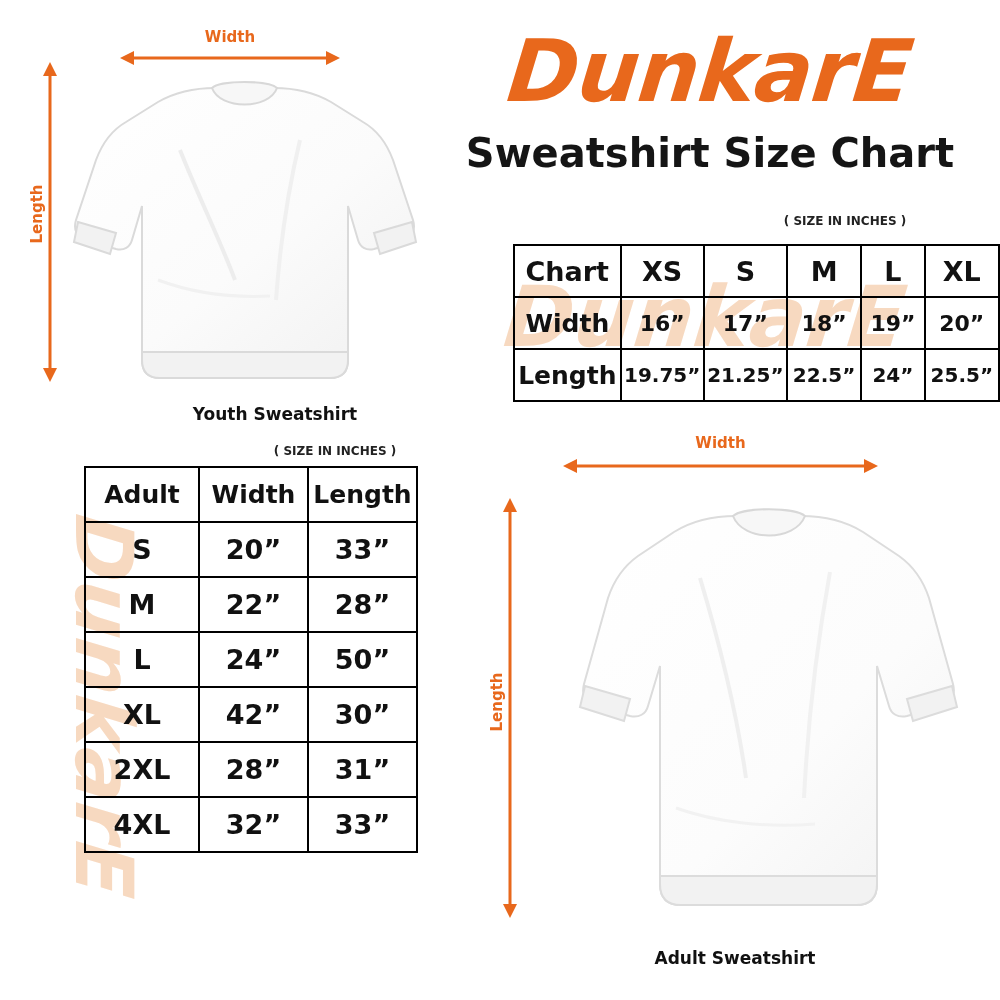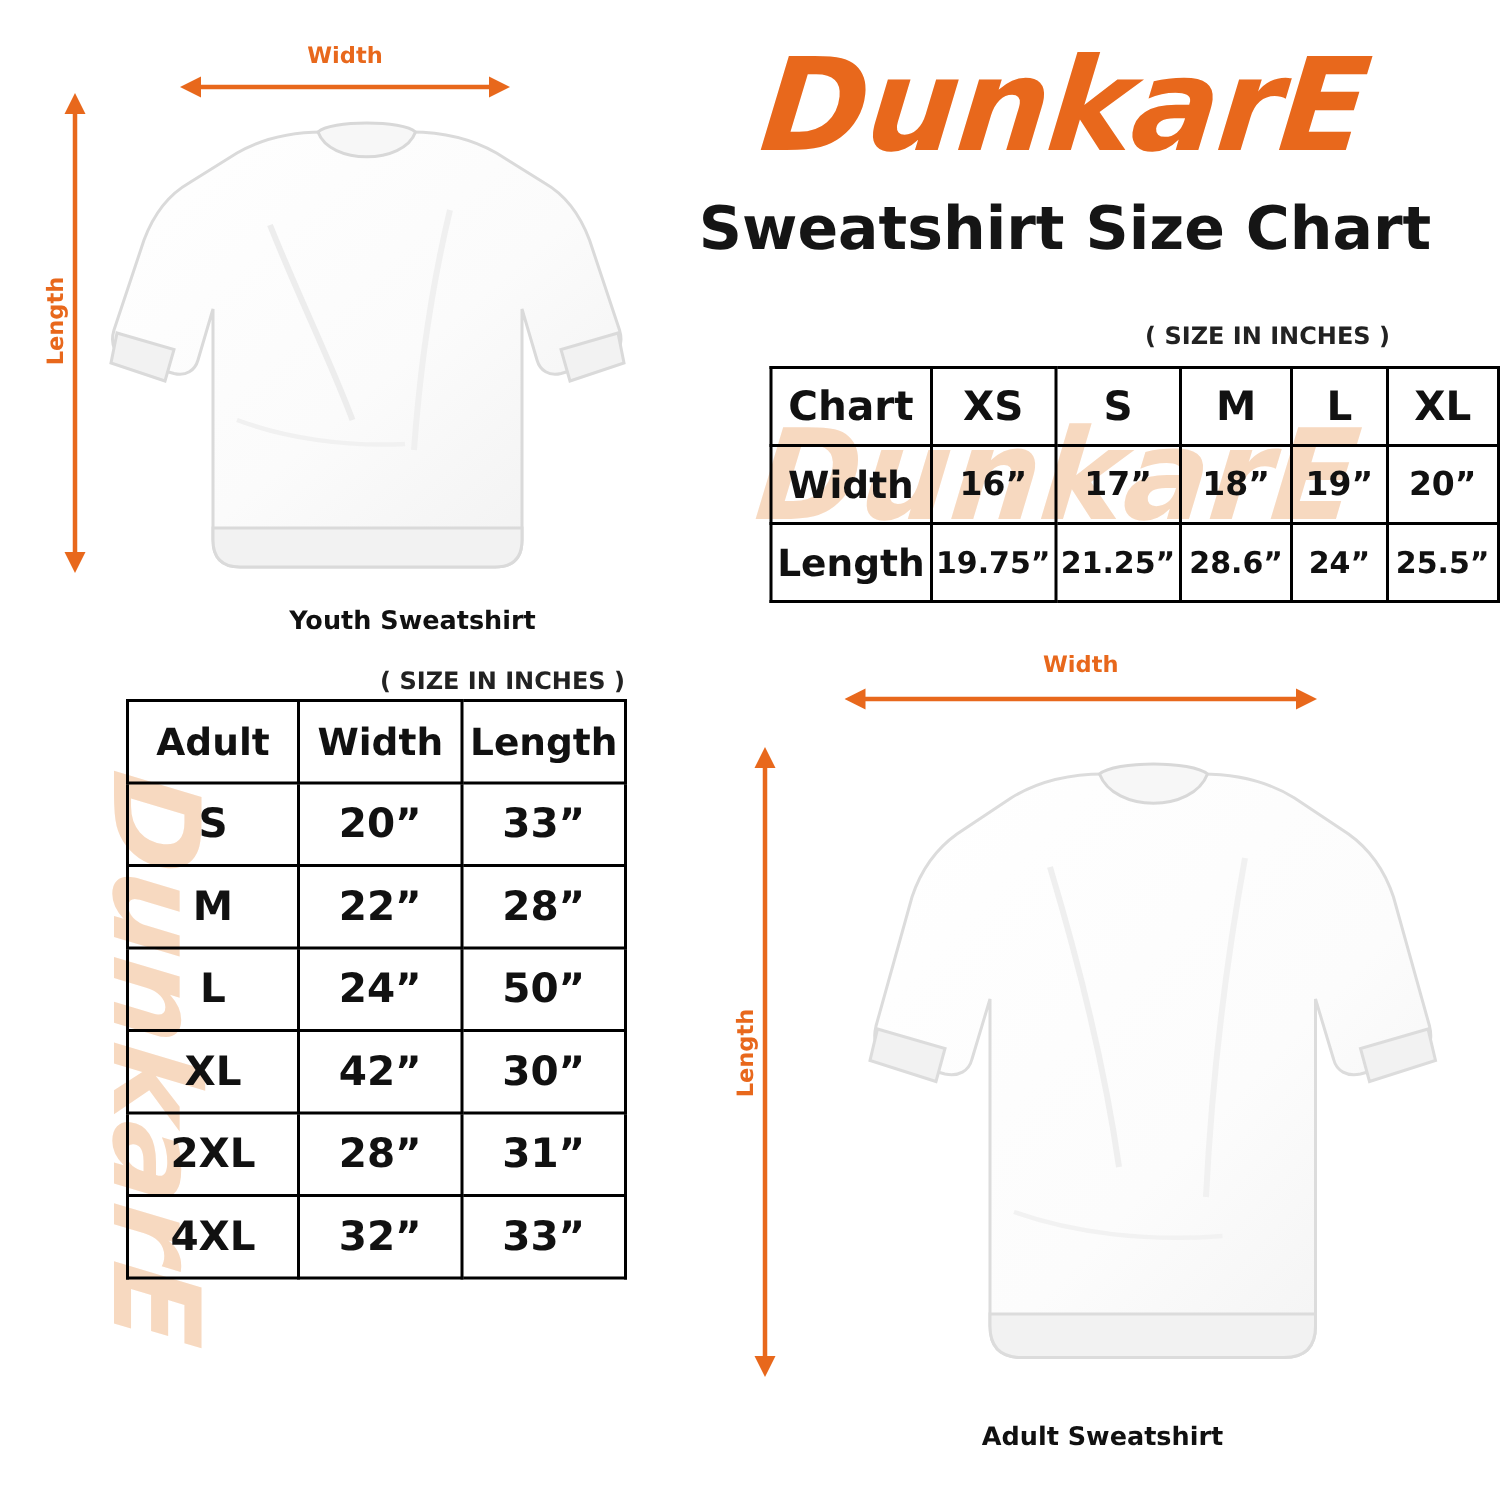--- a/index.html
+++ b/index.html
@@ -39,21 +39,21 @@
   .brand-sub {
     margin-top: 16px;
     font-family: "DejaVu Sans", sans-serif;
     font-size: 40px;
     font-weight: bold;
     color: #151515;
     letter-spacing: 0px;
   }
   .size-note {
     font-family: "DejaVu Sans", sans-serif;
-    font-size: 16px;
+    font-size: 12px;
     font-weight: bold;
     color: #222;
     text-align: center;
   }
 
   
   .watermark {
     position: absolute;
     font-family: "DejaVu Sans", sans-serif;
     font-weight: bold;
@@ -176,21 +176,21 @@
     <td class="col">16”</td>
     <td class="col">17”</td>
     <td class="col">18”</td>
     <td class="col">19”</td>
     <td class="col">20”</td>
   </tr>
   <tr>
     <td class="hdr-label">Length</td>
     <td class="col">19.75”</td>
     <td class="col">21.25”</td>
-    <td class="col">28.6”</td>
+    <td class="col">22.5”</td>
     <td class="col">24”</td>
     <td class="col">25.5”</td>
   </tr>
 </tbody>
   </table>
 
 <div class="abs size-note" style="left:190px; top:444px; width:290px;">( SIZE IN INCHES )</div>
 
 <table class="abs" id="adult-table">
   <tbody>

